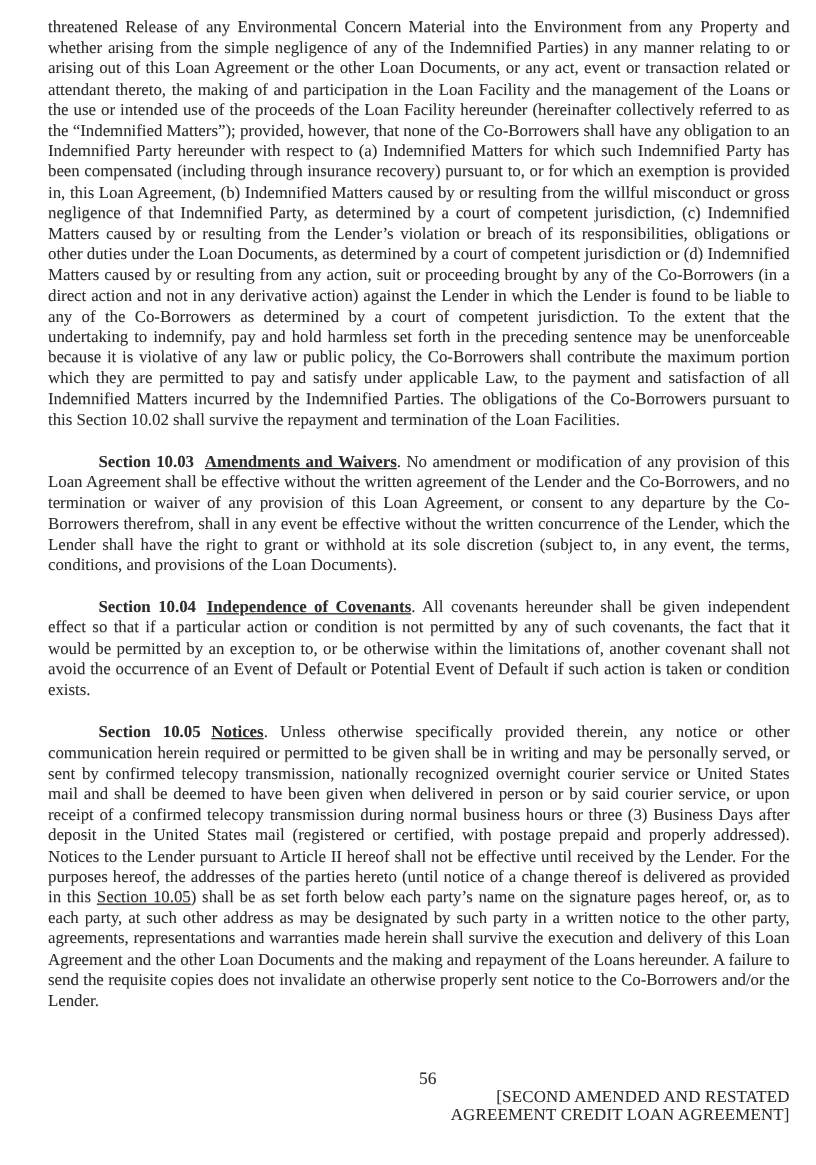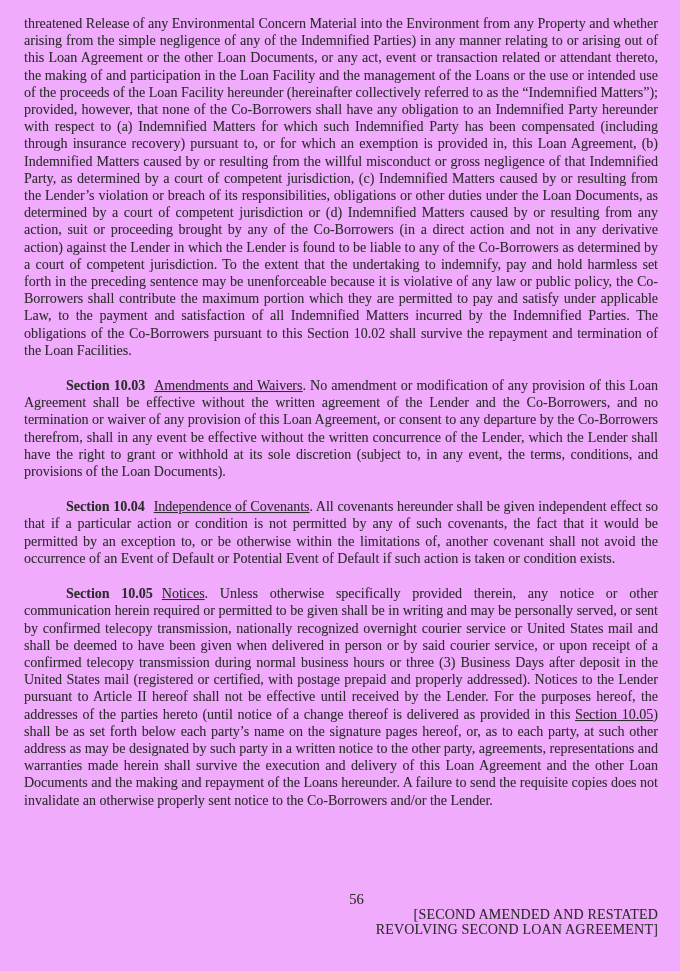--- a/index.html
+++ b/index.html
@@ -5,43 +5,43 @@
   html, body {
     margin: 0;
     padding: 0;
     background: #e8e8e6;
   }
   .page {
     position: relative;
     width: 680px;
     height: 971px;
     margin: 0;
-    background: #f0abfc;
+    background: #ffffff;
     box-sizing: border-box;
-    padding: 15px 22px 0 24px;
+    padding: 15px 22px 0 40px;
     overflow: hidden;
   }
   .para {
     margin: 0 0 18px 0;
     font-family: "Liberation Serif", serif;
     font-size: 14px;
     line-height: 17.2px;
     color: #2c2c2c;
     text-align: justify;
     text-shadow: 0.2px 0.2px 0.3px rgba(70,70,70,0.30);
   }
   .para.section {
     text-indent: 42px;
   }
   .sec-label {
     font-weight: bold;
     margin-top: 11px;
   }
   .sec-heading {
-    font-weight: normal;
+    font-weight: bold;
     text-decoration: underline;
     margin-left: 9px;
   }
   .inline-ref {
     text-decoration: underline;
   }
   .page-number {
     position: absolute;
     left: 0;
     right: 0;
@@ -76,16 +76,16 @@
   <p class="para section"><span class="sec-label">Section 10.03</span><span class="sec-heading">Amendments and Waivers</span><span>.  No amendment or modification of any provision of this Loan Agreement shall be effective without the written agreement of the Lender and the Co-Borrowers, and no termination or waiver of any provision of this Loan Agreement, or consent to any departure by the Co-Borrowers therefrom, shall in any event be effective without the written concurrence of the Lender, which the Lender shall have the right to grant or withhold at its sole discretion (subject to, in any event, the terms, conditions, and provisions of the Loan Documents).</span></p>
 
   <p class="para section"><span class="sec-label">Section 10.04</span><span class="sec-heading">Independence of Covenants</span><span>.  All covenants hereunder shall be given independent effect so that if a particular action or condition is not permitted by any of such covenants, the fact that it would be permitted by an exception to, or be otherwise within the limitations of, another covenant shall not avoid the occurrence of an Event of Default or Potential Event of Default if such action is taken or condition exists.</span></p>
 
   <p class="para section"><span class="sec-label">Section 10.05</span><span class="sec-heading">Notices</span><span>.  Unless otherwise specifically provided therein, any notice or other communication herein required or permitted to be given shall be in writing and may be personally served, or sent by confirmed telecopy transmission, nationally recognized overnight courier service or United States mail and shall be deemed to have been given when delivered in person or by said courier service, or upon receipt of a confirmed telecopy transmission during normal business hours or three (3) Business Days after deposit in the United States mail (registered or certified, with postage prepaid and properly addressed).  Notices to the Lender pursuant to Article II hereof shall not be effective until received by the Lender.  For the purposes hereof, the addresses of the parties hereto (until notice of a change thereof is delivered as provided in this </span><span class="inline-ref">Section 10.05</span><span>) shall be as set forth below each party’s name on the signature pages hereof, or, as to each party, at such other address as may be designated by such party in a written notice to the other party, agreements, representations and warranties made herein shall survive the execution and delivery of this Loan Agreement and the other Loan Documents and the making and repayment of the Loans hereunder.  A failure to send the requisite copies does not invalidate an otherwise properly sent notice to the Co-Borrowers and/or the Lender.</span></p>
 
   <div class="page-number">56</div>
 
   <div class="doc-footer">
     <div>[SECOND AMENDED AND RESTATED</div>
-    <div>REVOLVING SECOND LOAN AGREEMENT]</div>
+    <div>AGREEMENT CREDIT LOAN AGREEMENT]</div>
   </div>
 
 </div>
 
 </body></html>

